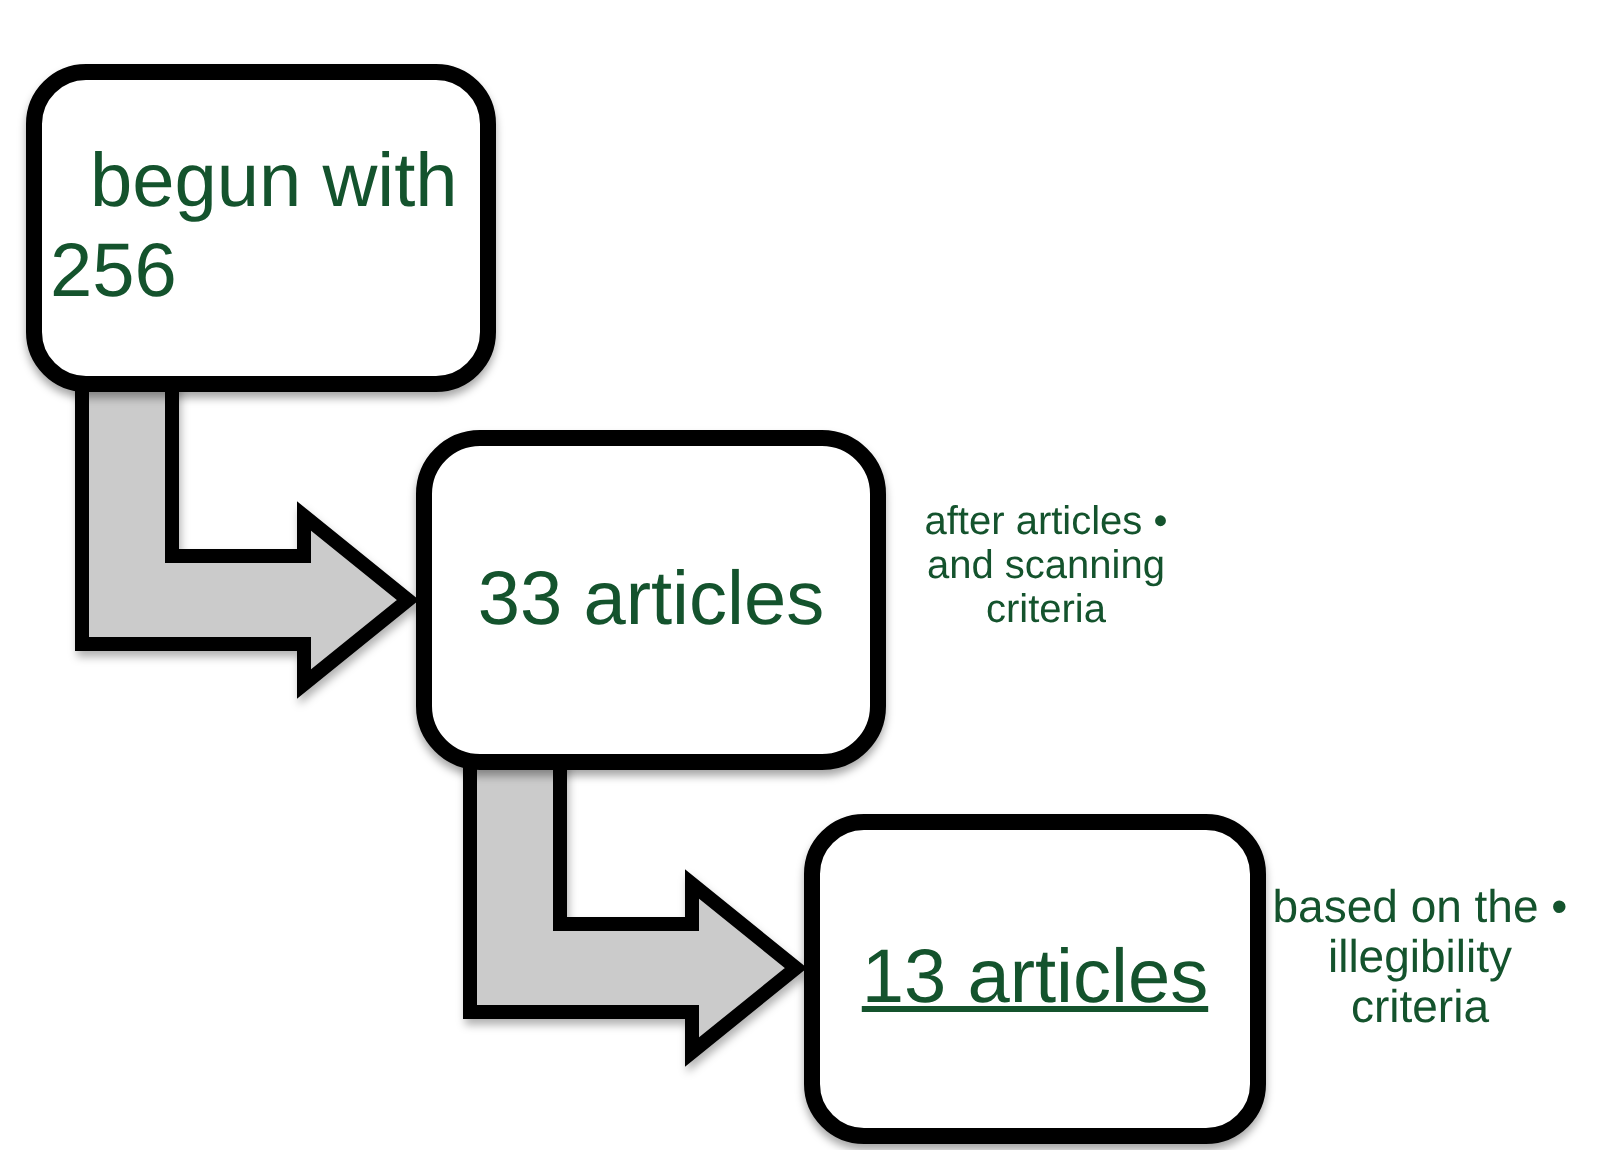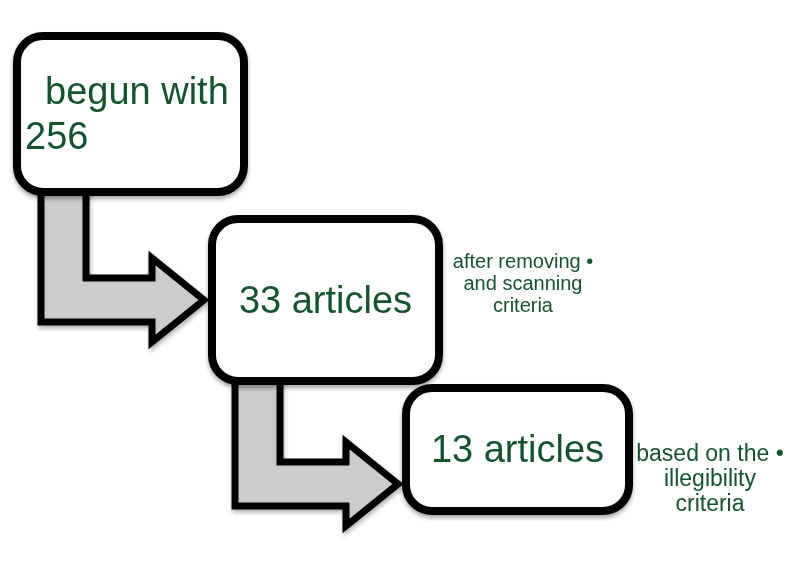--- a/index.html
+++ b/index.html
@@ -33,22 +33,22 @@
     position: absolute;
     box-sizing: border-box;
     background: #ffffff;
     border: 8px solid #000000;
     border-radius: 30px;
     box-shadow: 0px 3px 4px rgba(0,0,0,0.35);
     display: flex;
     align-items: center;
   }
   .node-1 { left: 13px;  top: 32px;  width: 235px; height: 164px; }
-  .node-2 { left: 208px; top: 215px; width: 235px; height: 170px; justify-content: center; }
-  .node-3 { left: 402px; top: 384px; width: 231px; height: 131px; justify-content: center; }
+  .node-2 { left: 208px; top: 215px; width: 235px; height: 170px; justify-content: center; border-radius: 32px; }
+  .node-3 { left: 402px; top: 407px; width: 231px; height: 165px; justify-content: center; text-decoration: underline; }
   .node-text {
     font-size: 38px;
     line-height: 45px;
     white-space: nowrap;
   }
   .node-1 .node-text { padding-left: 4px; }
   .line-indent { text-indent: 20px; }
   .annotation {
     position: absolute;
     text-align: center;
@@ -87,21 +87,21 @@
 
   <div class="node node-2">
     <div class="node-text">33 articles</div>
   </div>
 
   <div class="node node-3">
     <div class="node-text">13 articles</div>
   </div>
 
   <div class="annotation ann-1">
-    <div>after removing •</div>
+    <div>after articles •</div>
     <div>and scanning</div>
     <div>criteria</div>
   </div>
 
   <div class="annotation ann-2">
     <div>based on the •</div>
     <div>illegibility</div>
     <div>criteria</div>
   </div>
 

